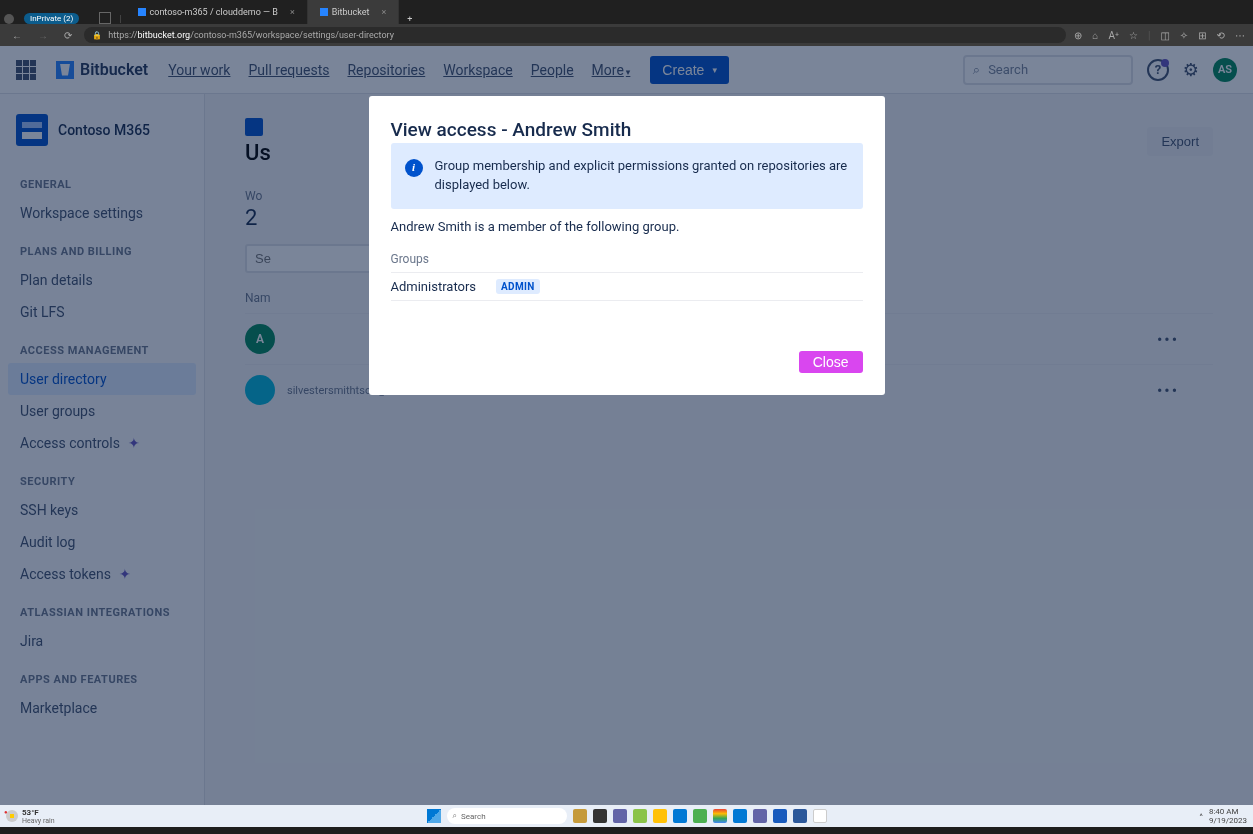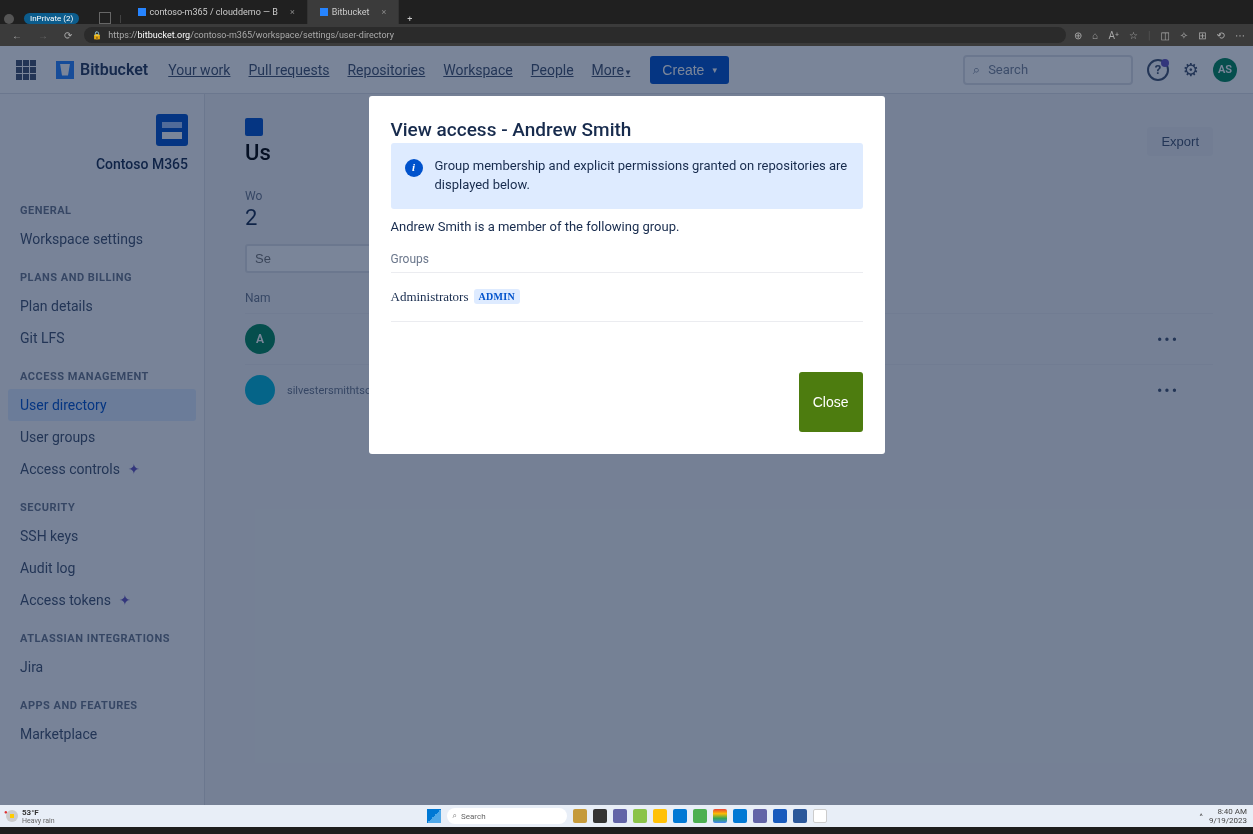--- a/index.html
+++ b/index.html
@@ -33,21 +33,21 @@
     .search-box { width: 170px; height: 30px; border: 2px solid #dfe1e6; border-radius: 4px; display: flex; align-items: center; padding: 0 8px; color: #7a869a; font-size: 13px; }
     .search-icon-nav { margin-right: 8px; }
     .help-icon { width: 22px; height: 22px; border: 2px solid #42526e; border-radius: 50%; display: flex; align-items: center; justify-content: center; font-size: 13px; font-weight: bold; color: #42526e; position: relative; cursor: pointer; }
     .help-dot { width: 8px; height: 8px; border-radius: 50%; background: #6554c0; position: absolute; top: -2px; right: -2px; }
     .gear-icon { font-size: 18px; color: #42526e; cursor: pointer; }
     .avatar { width: 24px; height: 24px; border-radius: 50%; background: #00875a; color: white; display: flex; align-items: center; justify-content: center; font-size: 11px; font-weight: 600; cursor: pointer; }
     
     .content-wrap { display: flex; height: calc(100% - 48px); }
     
     .sidebar { width: 205px; background: #fafbfc; border-right: 1px solid #dfe1e6; padding: 16px 0; overflow-y: auto; }
-    .ws-header { display: flex; align-items: flex-end; gap: 10px; padding: 4px 16px 16px; flex-direction: column; }
+    .ws-header { display: flex; align-items: center; gap: 10px; padding: 4px 16px 16px; }
     .ws-icon { width: 32px; height: 32px; background: #0052cc; border-radius: 3px; position: relative; }
     .ws-icon::before { content:''; position:absolute; top:8px; left:6px; right:6px; height:6px; background:#a5c6ff; }
     .ws-icon::after { content:''; position:absolute; bottom:7px; left:6px; right:6px; height:7px; background:#fff; }
     .ws-name { font-size: 14px; color: #172b4d; font-weight: 500; }
     .sidebar-section-label { font-size: 11px; font-weight: 700; color: #6b778c; letter-spacing: 0.5px; padding: 16px 20px 6px; }
     .sidebar-item { padding: 8px 20px; font-size: 14px; color: #42526e; cursor: pointer; display: flex; align-items: center; gap: 8px; }
     .sidebar-item.active { background: #deebff; color: #0052cc; border-radius: 3px; margin: 0 8px; padding: 8px 12px; }
     .sparkle { color: #6554c0; font-size: 14px; }
     
     .main { flex: 1; padding: 24px 40px; position: relative; overflow: hidden; }
@@ -72,24 +72,24 @@
     .row-actions { width: 90px; text-align: center; color: #42526e; font-size: 16px; letter-spacing: 2px; cursor: pointer; }
     
     
     .modal-overlay { position: absolute; inset: 0; background: rgba(9,30,66,0.54); display: flex; justify-content: center; align-items: flex-start; z-index: 50; }
     .modal { width: 516px; background: white; border-radius: 3px; margin-top: 50px; padding: 22px; }
     .modal-title { font-size: 19px; font-weight: 500; color: #172b4d; margin-bottom: 2px; }
     .info-panel { background: #deebff; border-radius: 3px; padding: 14px 14px 14px 44px; position: relative; font-size: 13px; color: #172b4d; line-height: 1.45; }
     .info-icon { position: absolute; left: 14px; top: 16px; width: 18px; height: 18px; border-radius: 50%; background: #0052cc; color: white; display: flex; align-items: center; justify-content: center; font-size: 11px; font-weight: bold; font-style: italic; font-family: serif; }
     .modal-desc { font-size: 13px; color: #172b4d; margin-top: 10px; }
     .groups-label { font-size: 12px; color: #6b778c; margin-top: 18px; padding-bottom: 6px; }
-    .group-row { border-top: 1px solid #ebecf0; border-bottom: 1px solid #ebecf0; padding: 16px 0; font-size: 13px; color: #172b4d; display: flex; align-items: center; gap: 5px; font-family: Liberation Serif, serif; }
+    .group-row { border-top: 1px solid #ebecf0; border-bottom: 1px solid #ebecf0; padding: 6px 0; font-size: 13px; color: #172b4d; display: flex; align-items: center; gap: 20px; }
     .admin-badge { background: #deebff; color: #0052cc; font-size: 10px; font-weight: 700; padding: 2px 5px; border-radius: 3px; letter-spacing: 0.3px; }
     .modal-footer { display: flex; justify-content: flex-end; margin-top: 50px; }
-    .close-btn { background: #4d7c0f; color: white; border: none; padding: 22px 14px; border-radius: 3px; font-size: 14px; cursor: pointer; }
+    .close-btn { background: #d946ef; color: white; border: none; padding: 3px 14px; border-radius: 3px; font-size: 14px; cursor: pointer; }
     
     
     .taskbar { height: 22px; background: #e8eef7; display: flex; align-items: center; font-size: 9px; color: #333; padding: 0 6px; }
     .weather { display: flex; align-items: center; gap: 4px; }
     .weather-icon { width:12px; height:12px; background:radial-gradient(circle,#ffcc00 30%, transparent 30%), #ccc; border-radius:50%; position:relative; }
     .weather-icon::after{content:'●';color:#d33;font-size:6px;position:absolute;top:-2px;left:-2px;}
     .tb-center { position:absolute; left:50%; transform:translateX(-50%); display:flex; align-items:center; gap:6px; }
     .start { width:14px; height:14px; background:linear-gradient(135deg,#0078d4 0 50%, #50a8e8 50%); }
     .tb-search { width:120px; height:16px; background:#fff; border-radius:8px; display:flex; align-items:center; padding:0 6px; gap:4px; font-size:8px; color:#666;}
     .tb-icon { width:14px; height:14px; border-radius:2px; }
@@ -289,18 +289,18 @@
     <div class="tb-icon" style="background:#4caf50"></div>
     <div class="tb-icon" style="background:linear-gradient(#ea4335,#fbbc05,#34a853,#4285f4)"></div>
     <div class="tb-icon" style="background:#0078d4"></div>
     <div class="tb-icon" style="background:#6264a7"></div>
     <div class="tb-icon" style="background:#185abd"></div>
     <div class="tb-icon" style="background:#2b579a"></div>
     <div class="tb-icon" style="background:#fff;border:1px solid #ccc"></div>
   </div>
   <div class="tb-right">
     <span>^</span>
-    <div style="text-align:right">
+    <div style="text-align:left">
       <div>8:40 AM</div>
       <div>9/19/2023</div>
     </div>
   </div>
 </div>
 
 </body></html>

